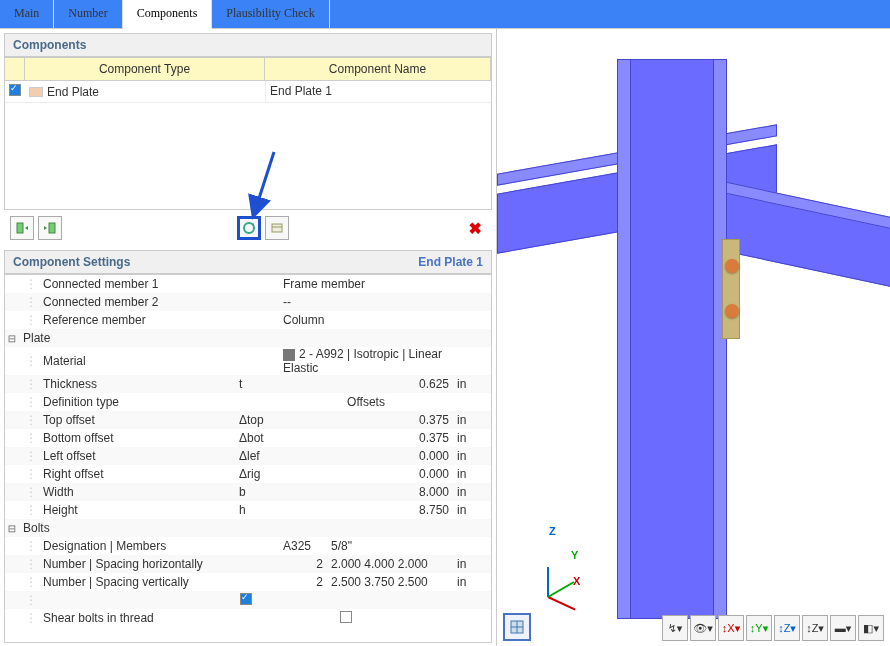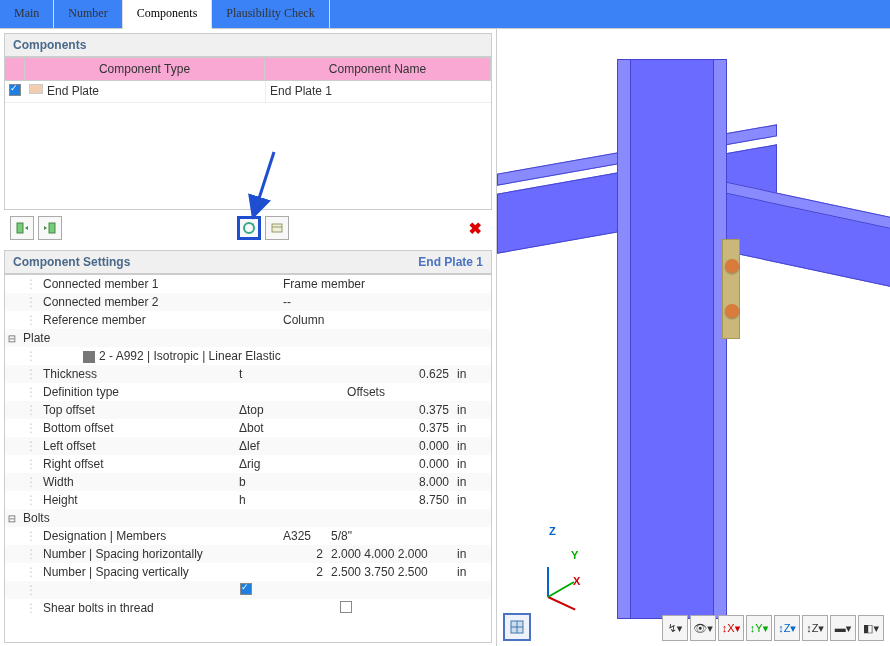--- a/index.html
+++ b/index.html
@@ -9,30 +9,30 @@
 .tab { padding: 6px 14px; cursor: pointer; border-right: 1px solid #ddd; }
 .tab.active { background: #fff; border-bottom: 2px solid #fff; margin-bottom: -1px; color: #000; }
 
 .main-split { display: flex; height: calc(100% - 28px); }
 .left-pane { width: 497px; display: flex; flex-direction: column; border-right: 1px solid #ccc; }
 .right-pane { flex: 1; position: relative; background: #fff; }
 
 .panel-header { background: #f0f0f0; padding: 4px 8px; font-weight: bold; border: 1px solid #ccc; margin: 4px 4px 0 4px; color: #4a6a8a; display: flex; justify-content: space-between; }
 
 .components-table { margin: 0 4px; border: 1px solid #ccc; }
-.table-head { display: flex; background: #f9a8d4; border-bottom: 1px solid #ccc; }
+.table-head { display: flex; background: #fef9c3; border-bottom: 1px solid #ccc; }
 .th { padding: 4px; text-align: center; border-right: 1px solid #ccc; }
 .th.check { width: 20px; }
 .th.type { width: 240px; }
 .th.name { flex: 1; }
 .table-body { height: 128px; overflow: auto; }
 .tr { display: flex; border-bottom: 1px solid #eee; }
 .td { padding: 3px 4px; }
 .td.check { width: 20px; text-align: center; }
-.td.type { width: 240px; display: flex; align-items: flex-start; gap: 4px; }
+.td.type { width: 240px; display: flex; align-items: center; gap: 4px; }
 .td.name { flex: 1; border-left: 1px solid #eee; }
 .swatch-orange { width: 14px; height: 10px; background: #f2ceb0; border: 1px solid #ccc; display: inline-block; }
 
 .toolbar-row { display: flex; align-items: center; padding: 4px 6px; margin: 2px 4px; }
 .tool-btn { width: 24px; height: 24px; border: 1px solid #aaa; background: #f8f8f8; margin-right: 4px; display: flex; align-items: center; justify-content: center; cursor: pointer; }
 .tool-btn.highlighted { border: 3px solid #1e4fd0; }
 .toolbar-spacer { flex: 1; }
 .close-x { color: #d00; font-weight: bold; font-size: 16px; cursor: pointer; padding: 0 4px; }
 
 .prop-table { margin: 0 4px 4px 4px; border: 1px solid #ccc; flex: 1; overflow: auto; }
@@ -169,20 +169,21 @@
           <span class="punit"></span>
         </div>
 
       <div class="prow section">
           <span class="pexp">⊟</span>
           <span class="plabel" style="font-weight:normal;">Plate</span>
         </div>
       <div class="prow">
           <span class="pindent"></span>
           <span class="dots">⋮</span>
+          <span class="plabel">Material</span>
           <span class="psym"></span>
           <span class="pval" style="text-align:left;"><span class="mat-swatch"></span><span>2 - A992 | Isotropic | Linear Elastic</span></span>
           <span class="punit"></span>
         </div>
       <div class="prow">
           <span class="pindent"></span>
           <span class="dots">⋮</span>
           <span class="plabel">Thickness</span>
           <span class="psym">t</span>
           <span class="pval">0.625</span>

